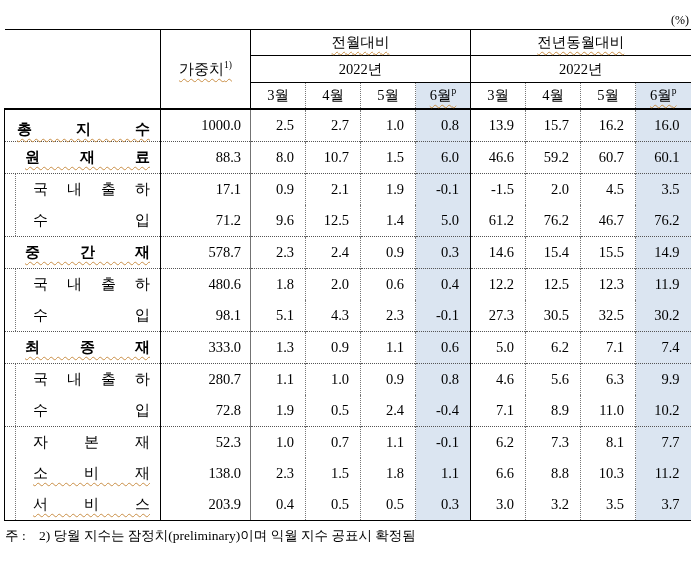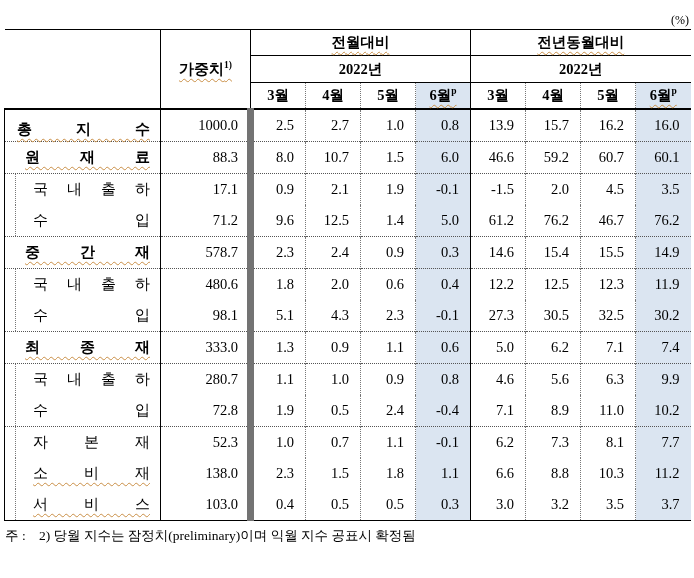--- a/index.html
+++ b/index.html
@@ -12,36 +12,36 @@
 
   .title-wrap { text-align:center; margin-top:2px; }
   .title {
     display:inline-block; font-size:18px; font-weight:bold; letter-spacing:2px;
     border-bottom:2px solid #000; padding:0 2px 1px 2px;
   }
   .unit { text-align:right; font-size:12px; margin:7px 1px 1px 0; }
 
   table { border-collapse:collapse; table-layout:fixed; width:686px; font-size:14.5px; }
   th,td { padding:0; margin:0; }
-  thead th { font-weight:bold; text-align:center; border-top:1px solid #000; }
+  thead th { font-weight:normal; text-align:center; border-top:1px solid #000; }
   tr.hr-group th { height:25px; }
   tr.hr-year th  { height:26px; border-top:none; }
   tr.hr-month th { height:25px; border-top:none; }
   th.corner   { border-right:1px solid #000; border-bottom:2px solid #000; }
   th.weightH  { border-right:1px solid #000; border-bottom:2px solid #000; font-size:15px; }
   tr.hr-group th.glabel { border-bottom:1px solid #000; }
   tr.hr-year  th.year   { border-bottom:1px solid #000; }
   tr.hr-month th        { border-bottom:2px solid #000; }
   .solid-l { border-left:1px solid #000; }
   .dot-l   { border-left:1px dotted #777; }
   .hl      { background:var(--hl); }
 
   tbody td { height:31px; }
   td.label  { border-left:1px solid #000; border-right:1px solid #000; font-size:15px; }
-  td.weight { border-right:7px solid #737373;padding-left:32px; }
+  td.weight { border-right:1px solid #737373;padding-left:32px; }
   td.num    { text-align:right; padding-right:11px; }
   td.weight.num { padding-right:9px; }
   tr.sep td { border-top:1px dotted #555; }
   tbody tr:last-child td { border-bottom:1px solid #000; }
 
   .just { text-align:justify; text-align-last:justify; }
   .lv0 .just { margin:8px 10px 0 12px; }
   .lv1 .just { margin:0 10px 0 20px; }
   .lv2 .just { margin:0 10px 0 28px; }
   td.lv2 { position:relative; }
@@ -280,21 +280,21 @@
           <td class="num dot-l hl">1.1</td>
           <td class="num solid-l">6.6</td>
           <td class="num dot-l">8.8</td>
           <td class="num dot-l">10.3</td>
           <td class="num dot-l hl">11.2</td>
         </tr>
         <tr>
           <td class="label lv2">
             <div class="just wavy">서 비 스</div>
           </td>
-          <td class="num weight">103.0</td>
+          <td class="num weight">203.9</td>
           <td class="num">0.4</td>
           <td class="num dot-l">0.5</td>
           <td class="num dot-l">0.5</td>
           <td class="num dot-l hl">0.3</td>
           <td class="num solid-l">3.0</td>
           <td class="num dot-l">3.2</td>
           <td class="num dot-l">3.5</td>
           <td class="num dot-l hl">3.7</td>
         </tr>
       </tbody>

